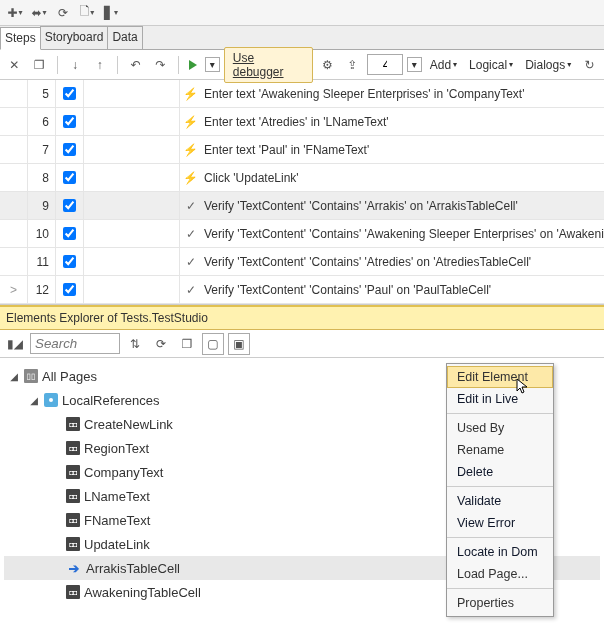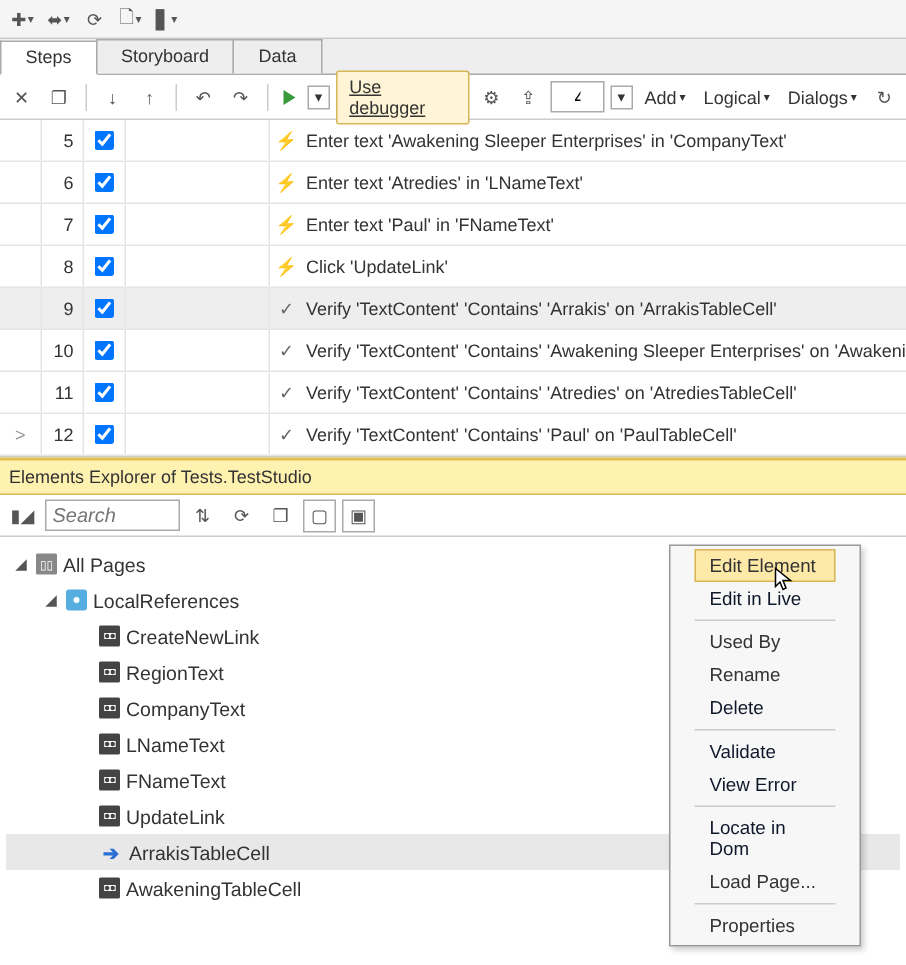--- a/index.html
+++ b/index.html
@@ -1,21 +1,21 @@
 <!DOCTYPE html>
 <html><head>
 <meta charset="utf-8">
 <style>
 * { box-sizing: border-box; margin: 0; padding: 0; }
 body { font-family: "Segoe UI", Tahoma, sans-serif; font-size: 12px; background: #fff; color: #333; width: 604px; height: 643px; overflow: hidden; position: relative; }
 .toolbar-top { display: flex; align-items: center; height: 26px; border-bottom: 1px solid #ccc; padding: 0 4px; gap: 2px; background: #f5f5f5; }
 .tb-btn { width: 22px; height: 22px; display: flex; align-items: center; justify-content: center; cursor: pointer; color: #555; }
 .dropdown-mark { font-size: 8px; margin-left: 1px; color: #555; }
 .tabs { display: flex; height: 24px; border-bottom: 1px solid #aaa; background: #eee; }
-.tab { padding: 3px 16px; border: 1px solid #aaa; border-bottom: none; margin-right: -1px; cursor: pointer; background: #eee; }
+.tab { padding: 3px 4px; border: 1px solid #aaa; border-bottom: none; margin-right: -1px; cursor: pointer; background: #eee; }
 .tab.active { background: #fff; position: relative; top: 1px; border-bottom: 1px solid #fff; }
 .toolbar-steps { display: flex; align-items: center; height: 30px; border-bottom: 1px solid #ccc; padding: 0 4px; gap: 4px; background: #fff; }
 .sep { width: 1px; height: 18px; background: #ccc; margin: 0 3px; }
 .play-btn { width: 16px; height: 16px; display: flex; align-items: center; justify-content: center; }
 .play-tri { width: 0; height: 0; border-left: 8px solid #3a9b3a; border-top: 5px solid transparent; border-bottom: 5px solid transparent; }
 .use-debugger { background: #fff4d6; border: 1px solid #d6b656; padding: 3px 8px; border-radius: 2px; cursor: pointer; text-decoration: underline; }
 .num-input { width: 36px; border: 1px solid #aaa; padding: 2px 15px; text-align: center; }
 .dd-btn { border: 1px solid #aaa; padding: 1px 4px; font-size: 10px; cursor: pointer; background: #fff; }
 .text-dd { padding: 2px 4px; cursor: pointer; display: flex; align-items: center; gap: 2px; }
 .text-dd .caret { font-size: 8px; }
@@ -37,21 +37,21 @@
 .indent-2 { padding-left: 24px; }
 .indent-3 { padding-left: 62px; }
 .expander { width: 12px; display: inline-flex; justify-content: center; color: #555; font-size: 10px; }
 .node-icon { width: 16px; height: 14px; display: inline-flex; align-items: center; justify-content: center; }
 .pages-icon { background: #888; color: #fff; font-size: 8px; border-radius: 1px; width: 14px; }
 .page-icon { background: #56aee0; width: 14px; height: 14px; border-radius: 2px; position: relative; }
 .page-icon::after { content: ""; position: absolute; width: 4px; height: 4px; border-radius: 50%; background: #fff; top: 5px; left: 5px; }
 .field-icon { background: #444; color: #fff; font-size: 7px; padding: 1px 2px; border-radius: 1px; letter-spacing: -0.5px; width: 14px; text-align: center; }
 .sel-icon { color: #2a6fd6; font-weight: bold; }
 .tree-row.sel { background: #e8e8e8; }
-.context-menu { position: absolute; top: 363px; left: 446px; width: 128px; background: #f7f7f7; border: 1px solid #999; box-shadow: 2px 2px 4px rgba(0,0,0,0.2); padding: 2px 16px; }
+.context-menu { position: absolute; top: 363px; left: 446px; width: 108px; background: #f7f7f7; border: 1px solid #999; box-shadow: 2px 2px 4px rgba(0,0,0,0.2); padding: 2px 0; }
 .cm-item { padding: 4px 10px; cursor: pointer; font-size: 12.5px; }
 .cm-item.hover { background: #fde9a8; border: 1px solid #d6b656; padding: 3px 9px; }
 .cm-item.disabled { color: #0f172a; cursor: default; }
 .cm-sep { height: 1px; background: #ccc; margin: 3px 0; }
 .cursor-arrow { position: absolute; top: 378px; left: 516px; width: 14px; height: 18px; pointer-events: none; }
 </style>
 </head>
 <body>
 
 <div class="toolbar-top">

